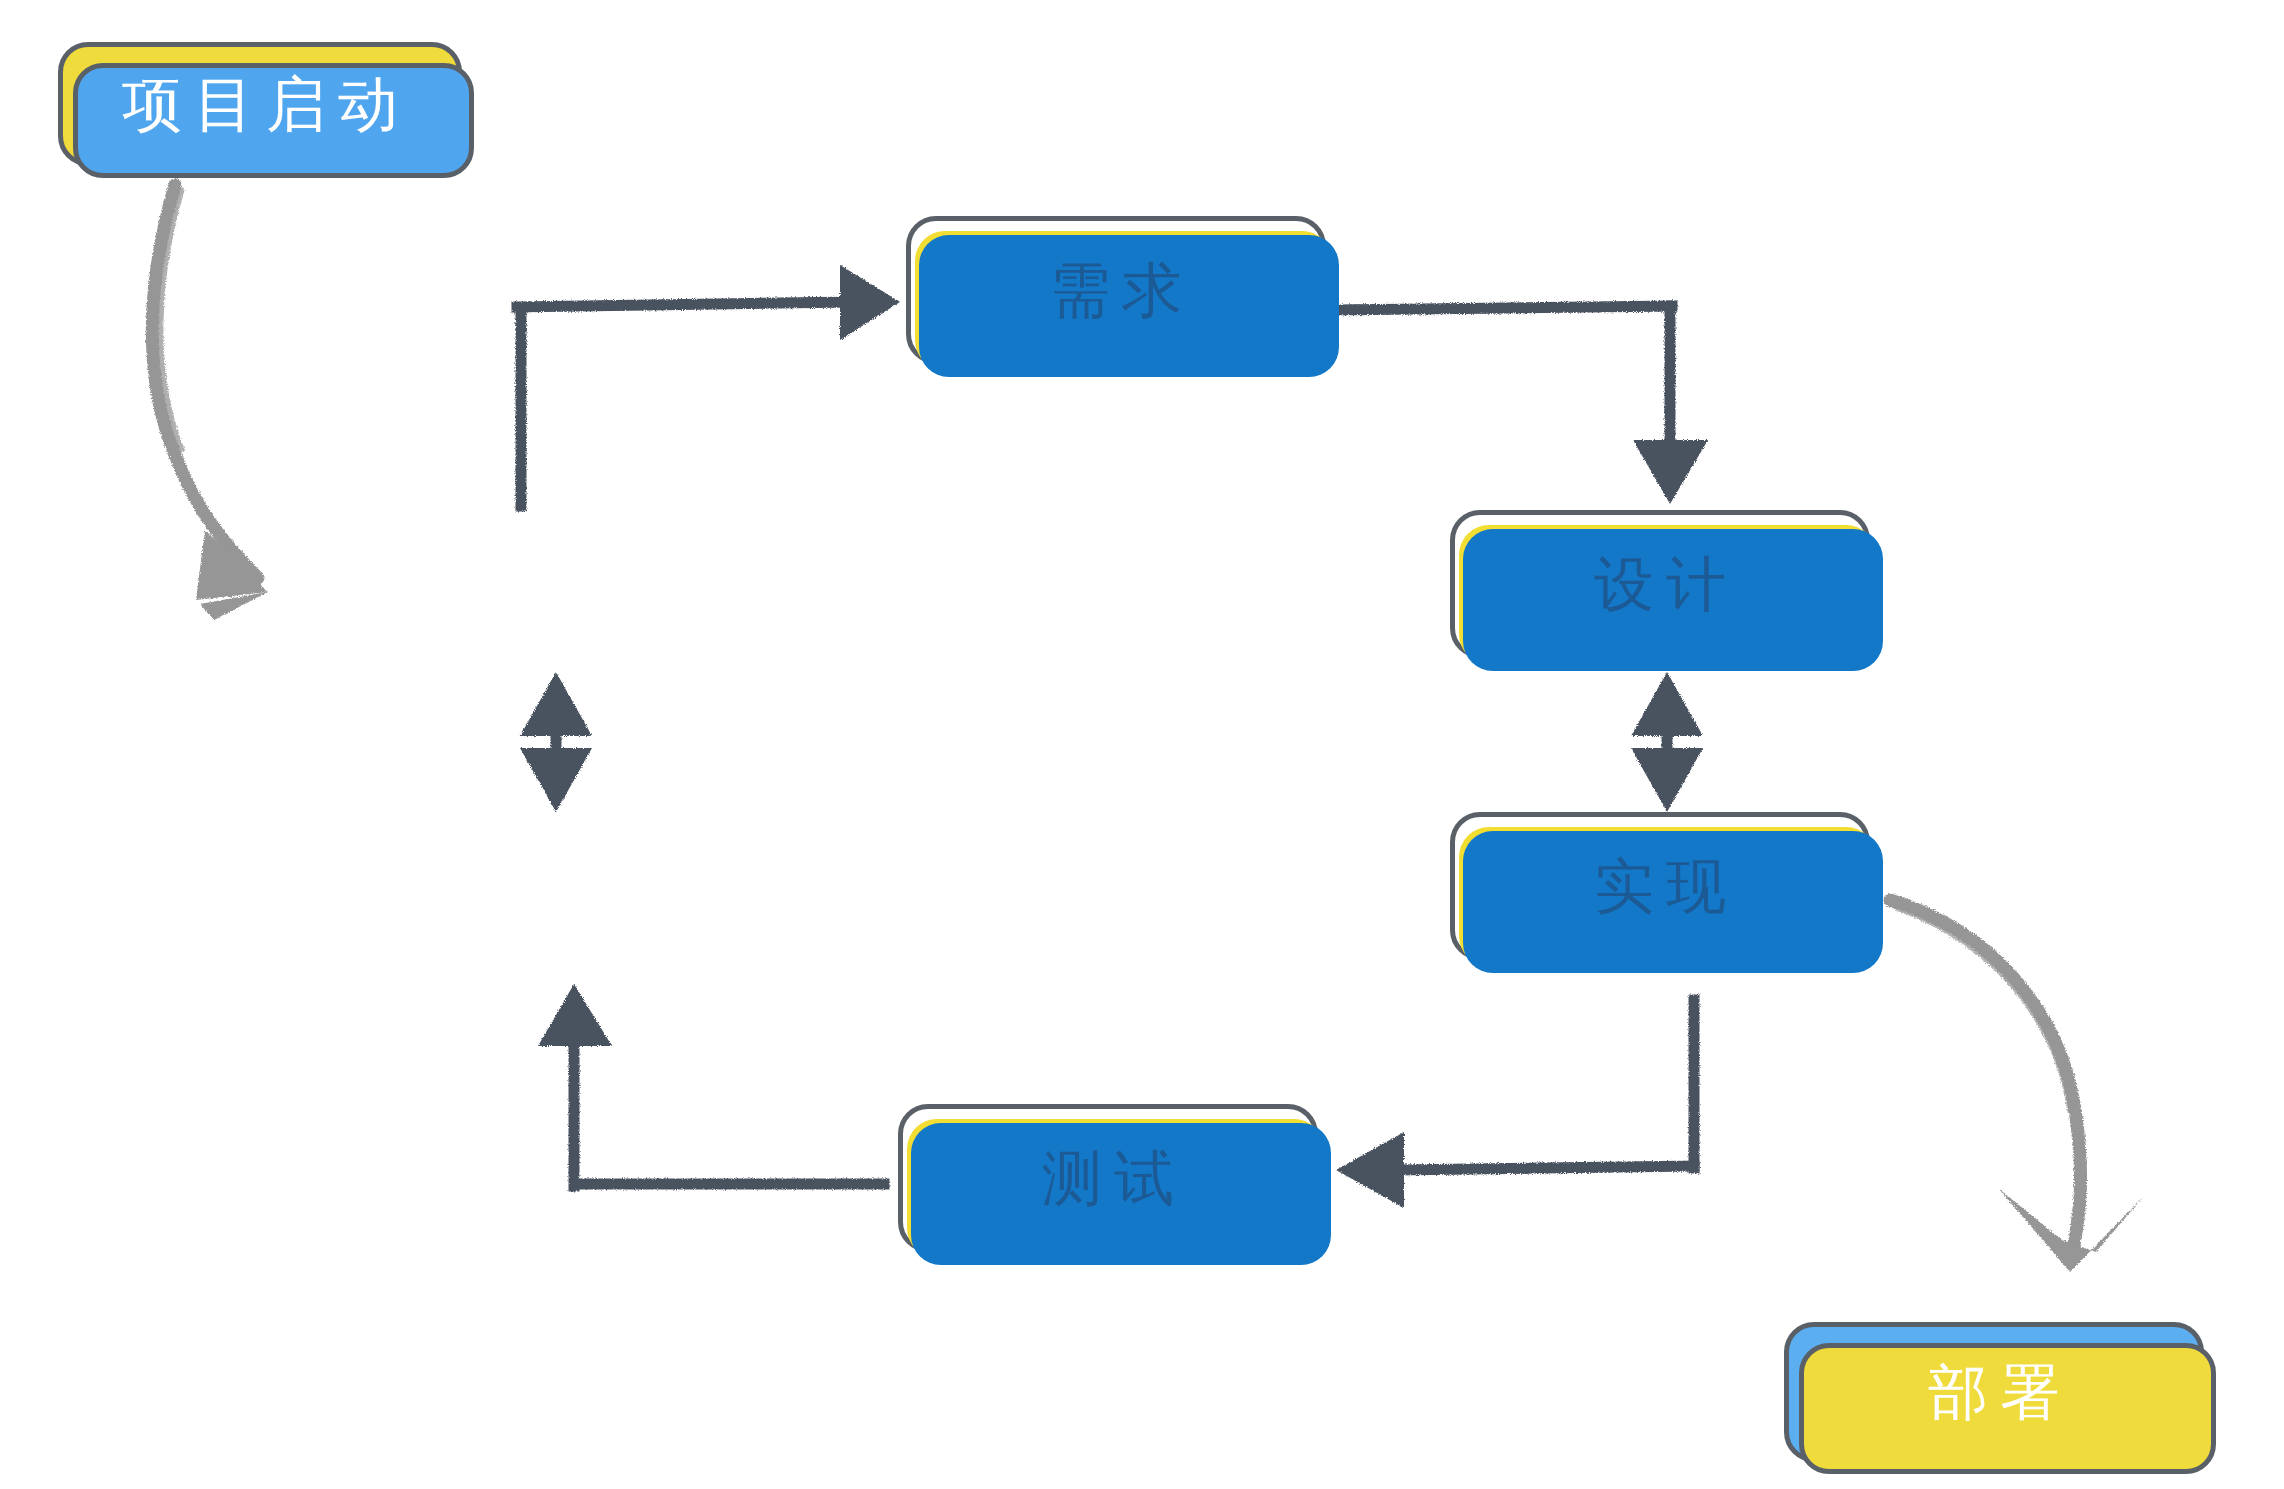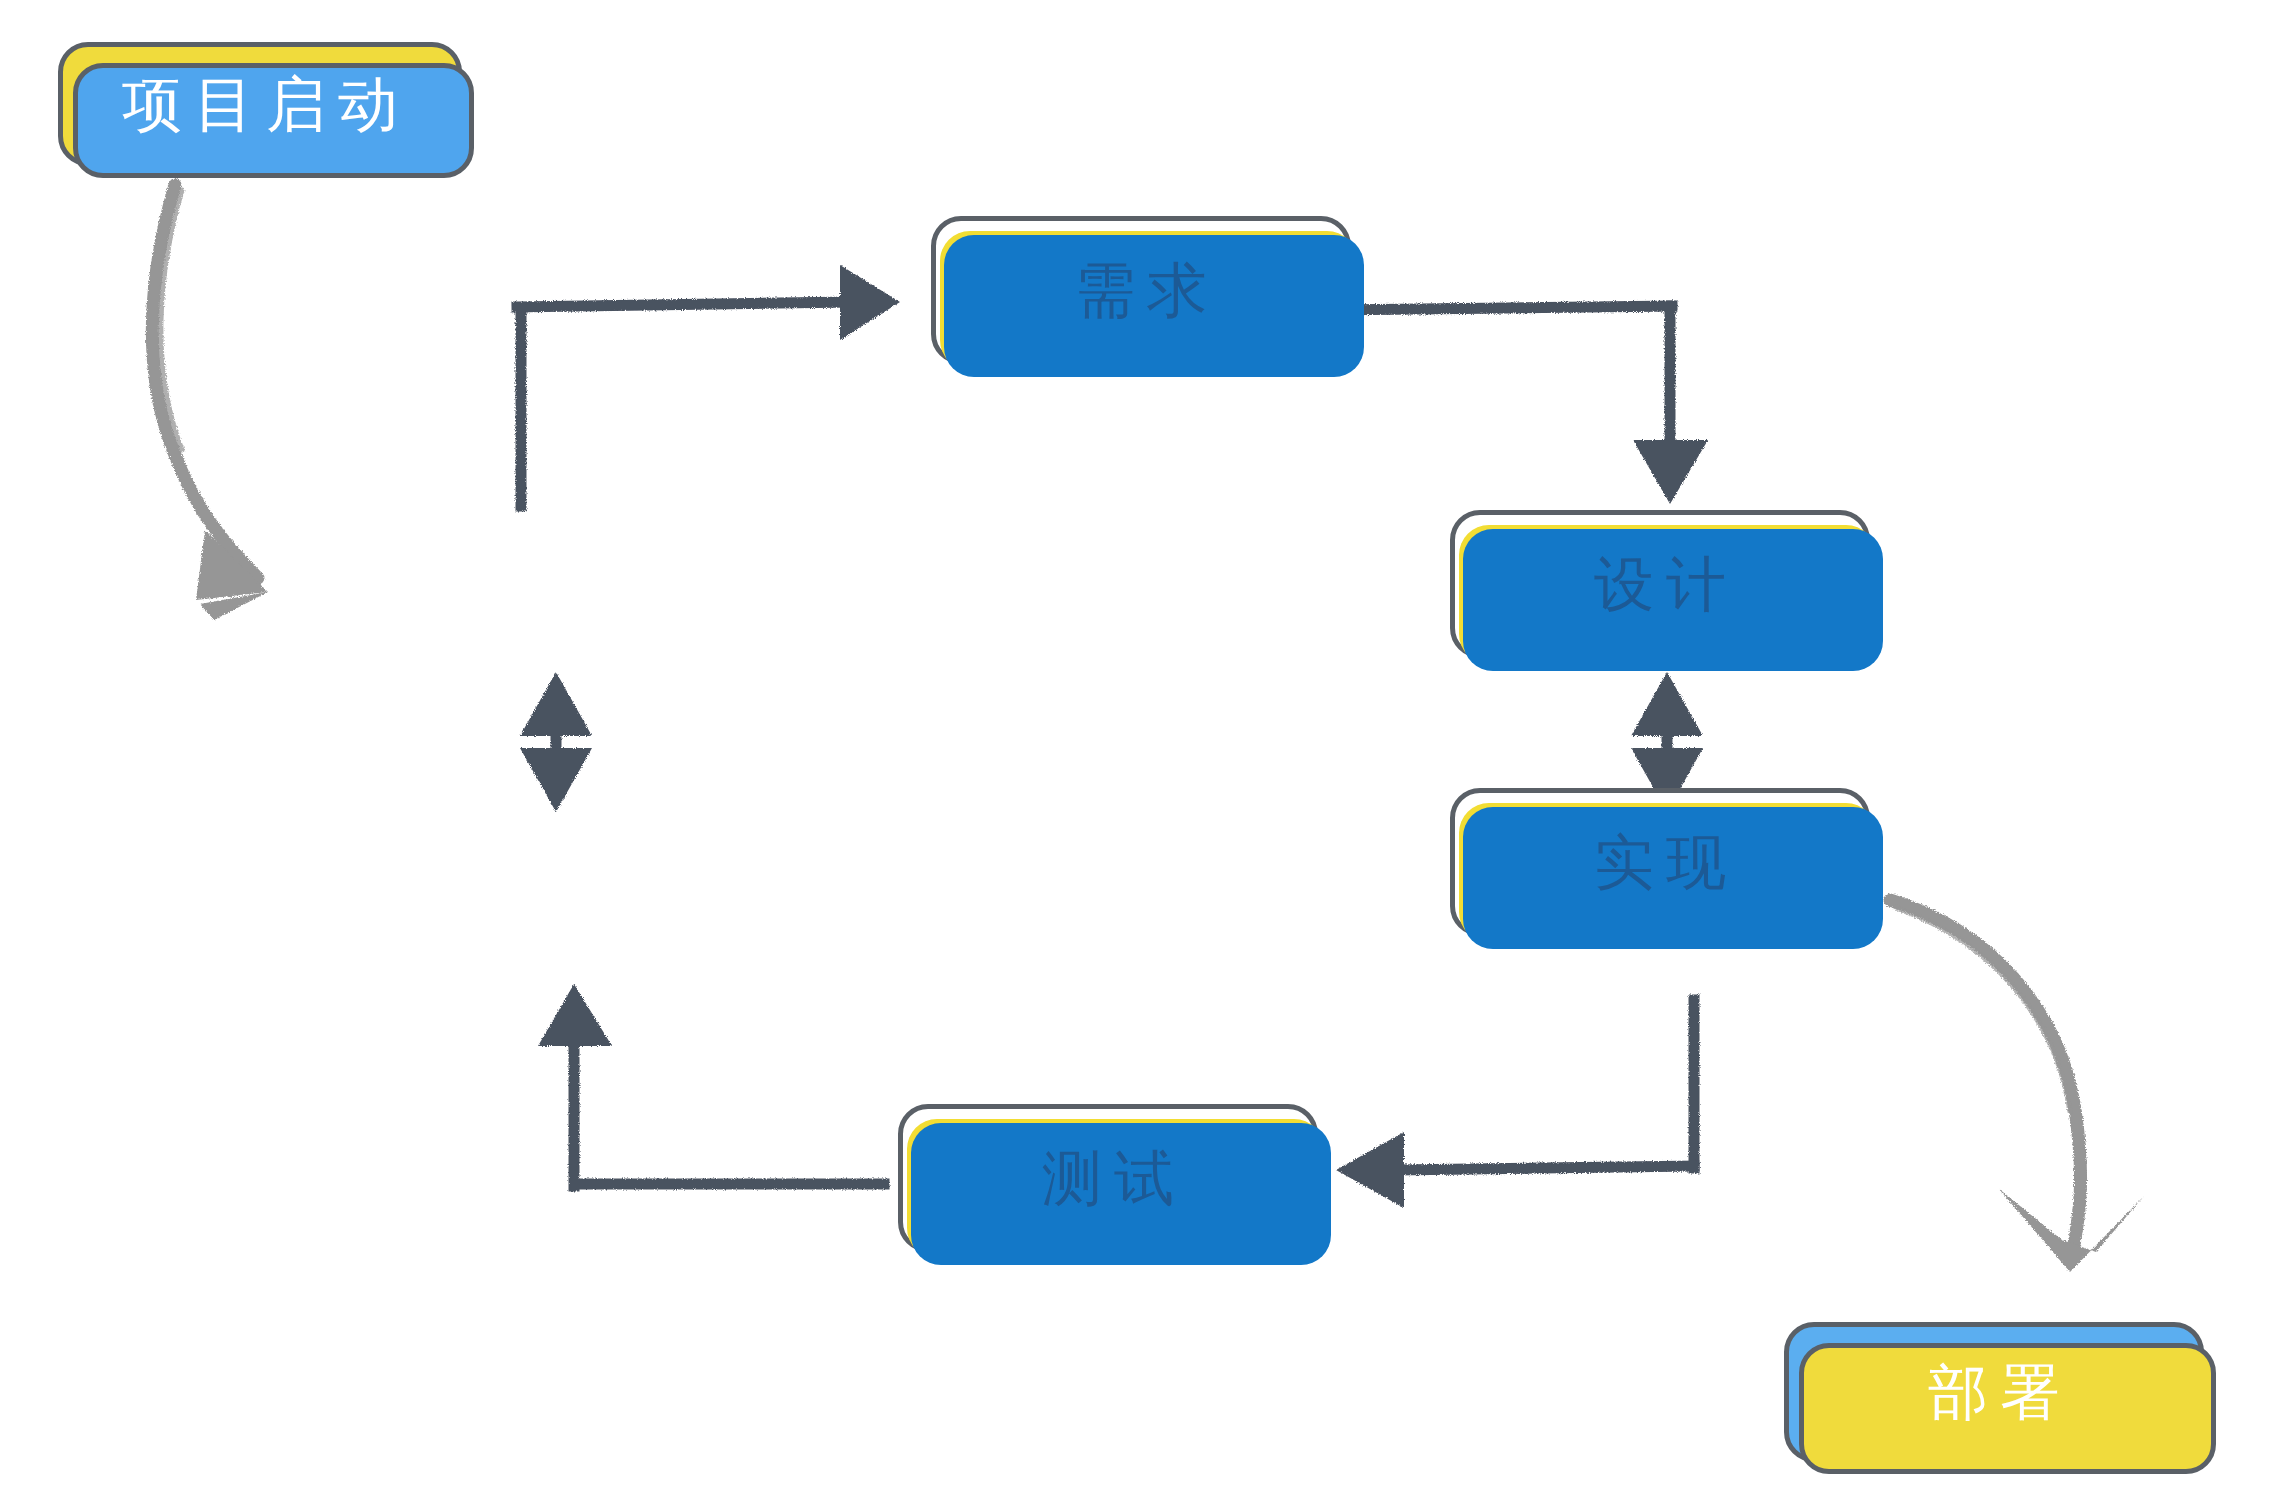--- a/index.html
+++ b/index.html
@@ -178,31 +178,31 @@
       <path d="M 1890 900 C 1990 930, 2060 1010, 2075 1110 C 2085 1175, 2080 1215, 2072 1255" fill="none" stroke="#969696" stroke-width="13" stroke-linecap="round"></path>
       <path d="M 1896 908 C 1992 942, 2056 1018, 2070 1112" fill="none" stroke="#969696" stroke-width="5" stroke-linecap="round" opacity="0.7"></path>
       <path d="M 1998 1188 L 2070 1272 L 2144 1196 L 2096 1252 L 2062 1240 Z" fill="#969696"></path>
     </g>
   </svg>
 
   <div class="node start" style="left:58px; top:42px; width:404px; height:124px;">
     <span class="node-label">项目启动</span>
   </div>
 
-  <div class="node process" style="left:906px; top:216px; width:420px; height:148px;margin-left:25px;">
+  <div class="node process" style="left:906px; top:216px; width:420px; height:148px;">
     <span class="node-label">需求</span>
   </div>
 
 
   <div class="node process" style="left:1450px; top:510px; width:420px; height:148px;">
     <span class="node-label">设计</span>
   </div>
 
 
-  <div class="node process" style="left:1450px; top:788px; width:420px; height:148px;">
+  <div class="node process" style="left:1450px; top:812px; width:420px; height:148px;">
     <span class="node-label">实现</span>
   </div>
 
   <div class="node process" style="left:898px; top:1104px; width:420px; height:148px;">
     <span class="node-label">测试</span>
   </div>
 
   <div class="node end" style="left:1784px; top:1300px; width:420px; height:140px;">
     <span class="node-label">部署</span>
   </div>

